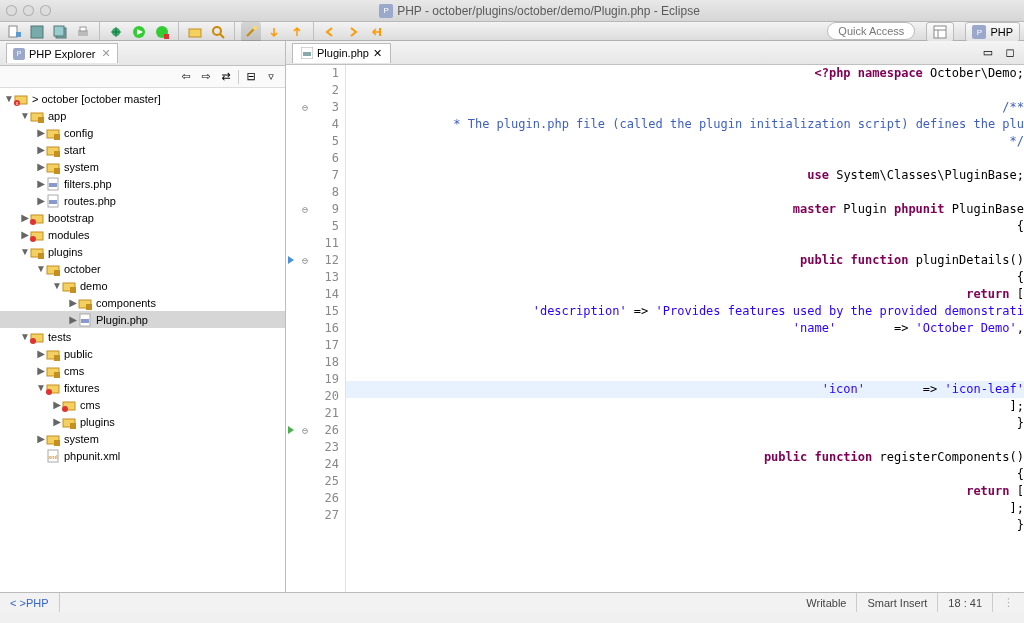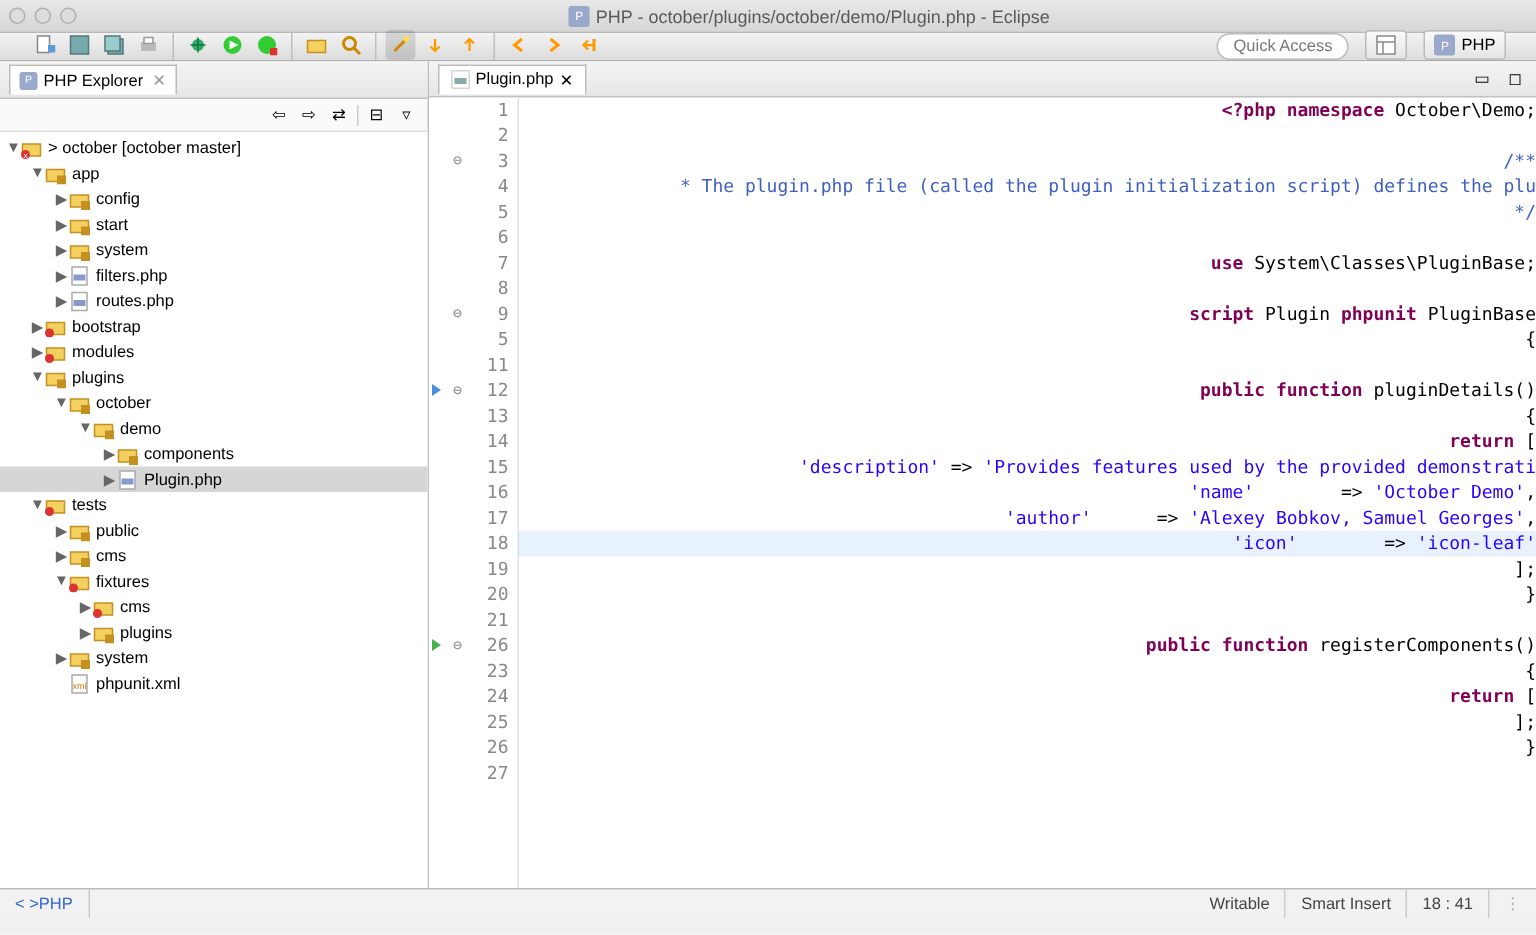--- a/index.html
+++ b/index.html
@@ -6,21 +6,21 @@
 html, body { width: 1024px; height: 623px; font-family: "Lucida Grande", Arial, sans-serif; font-size: 11px; overflow: hidden; background: #f0f0f0; }
 
 
 .titlebar { height: 22px; background: linear-gradient(#e8e8e8,#d6d6d6); display:flex; align-items:center; padding:0 6px; border-bottom:1px solid #b8b8b8; }
 .traffic { display:flex; gap:6px; margin-right:10px; }
 .dot { width:11px; height:11px; border-radius:50%; border:1px solid rgba(0,0,0,.2); background:#ddd; }
 .title-center { flex:1; display:flex; align-items:center; justify-content:center; gap:4px; color:#5a5a5a; font-size:12px; }
 .php-badge { display:inline-flex; width:14px; height:14px; background:#9aa8cc; color:#fff; font-size:8px; align-items:center; justify-content:center; border-radius:2px; }
 
 
-.toolbar { height:19px; background: linear-gradient(#f3f3f3,#dcdcdc); border-bottom:1px solid #b0b0b0; display:flex; align-items:flex-end; padding:0 20px; gap:3px; }
+.toolbar { height:19px; background: linear-gradient(#f3f3f3,#dcdcdc); border-bottom:1px solid #b0b0b0; display:flex; align-items:flex-start; padding:0 4px; gap:3px; }
 .tbtn { width:20px; height:20px; display:inline-flex; align-items:center; justify-content:center; border-radius:3px; }
 .tsep { width:1px; height:18px; background:#bfbfbf; margin:0 3px; }
 .quick-access { margin-left:auto; background:#fff; border:1px solid #bbb; border-radius:11px; padding:2px 10px; color:#777; font-size:11px; }
 .persp { display:flex; gap:4px; align-items:center; margin-left:8px; padding:2px 6px; border:1px solid #bbb; border-radius:3px; background:linear-gradient(#fafafa,#e4e4e4); }
 .toolbar svg { display:block; }
 
 
 .main { display:flex; height: calc(623px - 22px - 30px - 20px); }
 
 
@@ -48,21 +48,21 @@
 .gutter { width:46px; background:#fff; border-right:1px solid #e0e0e0; text-align:right; color:#888; padding-right:6px; position:relative; }
 .marker-col { width:14px; background:#fff; }
 .gutter .ln { height:17px; line-height:17px; position:relative; }
 .gutter .ln.fold::after { content:"⊖"; position:absolute; left:2px; color:#8a8a8a; font-size:10px; }
 .gutter .ln.mark::before { content:""; position:absolute; left:-12px; top:4px; width:0; height:0; border-top:4px solid transparent; border-bottom:4px solid transparent; }
 .gutter .ln.mark-blue::before { border-left:6px solid #4a90d9; }
 .gutter .ln.mark-green::before { border-left:6px solid #4caf50; }
 
 .code { flex:1; overflow:auto; position:relative; }
 .cline { height:17px; line-height:17px; white-space:pre; padding-left:4px;text-align:right; }
-.cline.hl { background:#e8f2ff; }
+.cline.hl { background:#e8f2ff;margin-top:44px; }
 .kw { color:#7f0055; font-weight:bold; }
 .str { color:#2a00ff; }
 .dcom { color:#3f5fbf; }
 .plain { color:#000; }
 
 
 .status { height:20px; display:flex; align-items:center; border-top:1px solid #bbb; background:#f2f2f2; font-size:11px; color:#444; }
 .status .cell { padding:0 10px; border-right:1px solid #ccc; height:100%; display:flex; align-items:center; }
 .status .spacer { flex:1; }
 .icon-folder svg, .ficon svg { display:block; }
@@ -505,29 +505,28 @@
         </div>
       <div class="code" id="code">
           <div class="cline"><span class="kw">&lt;?php</span> <span class="kw">namespace</span> <span class="plain">October\Demo;</span></div>
           <div class="cline">&nbsp;</div>
           <div class="cline"><span class="dcom">/**</span></div>
           <div class="cline"><span class="dcom"> * The plugin.php file (called the plugin initialization script) defines the plu</span></div>
           <div class="cline"><span class="dcom"> */</span></div>
           <div class="cline">&nbsp;</div>
           <div class="cline"><span class="kw">use</span> <span class="plain">System\Classes\PluginBase;</span></div>
           <div class="cline">&nbsp;</div>
-          <div class="cline"><span class="kw">script</span> <span class="plain">Plugin</span> <span class="kw">phpunit</span> <span class="plain">PluginBase</span></div>
+          <div class="cline"><span class="kw">master</span> <span class="plain">Plugin</span> <span class="kw">phpunit</span> <span class="plain">PluginBase</span></div>
           <div class="cline"><span class="plain">{</span></div>
           <div class="cline">&nbsp;</div>
           <div class="cline">    <span class="kw">public</span> <span class="kw">function</span> <span class="plain">pluginDetails()</span></div>
           <div class="cline">    <span class="plain">{</span></div>
           <div class="cline">        <span class="kw">return</span> <span class="plain">[</span></div>
           <div class="cline">            <span class="str">'description'</span> <span class="plain">=&gt;</span> <span class="str">'Provides features used by the provided demonstrati</span></div>
           <div class="cline">            <span class="str">'name'</span>        <span class="plain">=&gt;</span> <span class="str">'October Demo'</span><span class="plain">,</span></div>
-          <div class="cline">            <span class="str">'author'</span>      <span class="plain">=&gt;</span> <span class="str">'Alexey Bobkov, Samuel Georges'</span><span class="plain">,</span></div>
           <div class="cline hl">            <span class="str">'icon'</span>        <span class="plain">=&gt;</span> <span class="str">'icon-leaf'</span></div>
           <div class="cline">        <span class="plain">];</span></div>
           <div class="cline">    <span class="plain">}</span></div>
           <div class="cline">&nbsp;</div>
           <div class="cline">    <span class="kw">public</span> <span class="kw">function</span> <span class="plain">registerComponents()</span></div>
           <div class="cline">    <span class="plain">{</span></div>
           <div class="cline">        <span class="kw">return</span> <span class="plain">[</span></div>
           <div class="cline">        <span class="plain">];</span></div>
           <div class="cline">    <span class="plain">}</span></div>
         </div>

